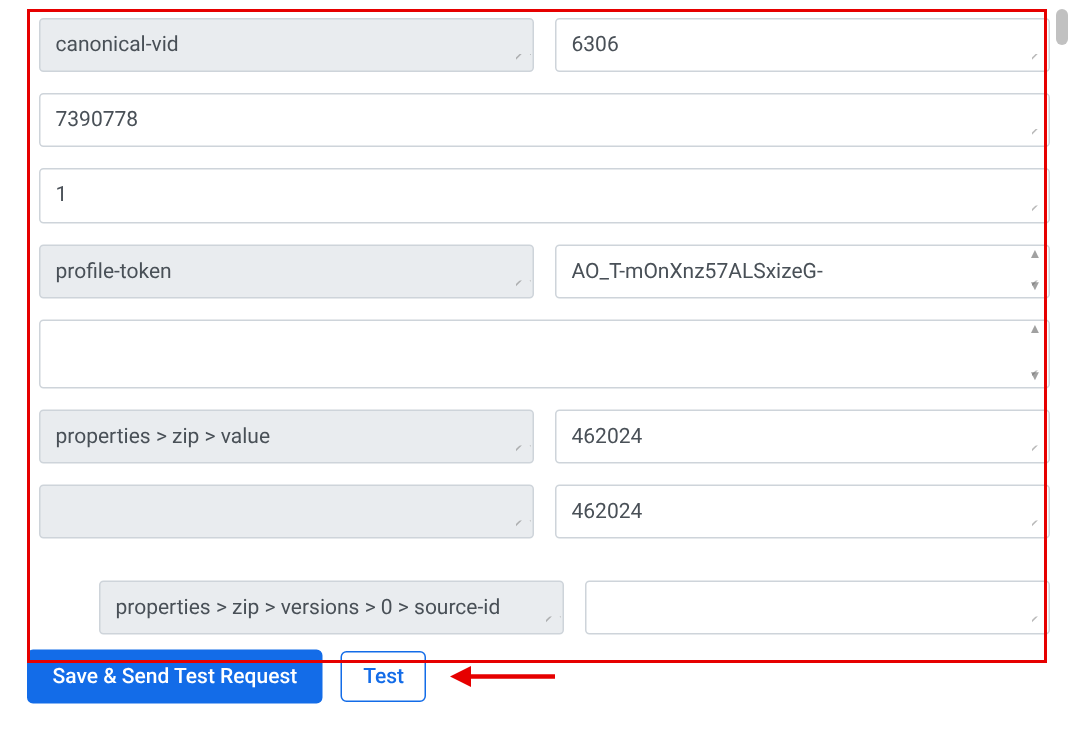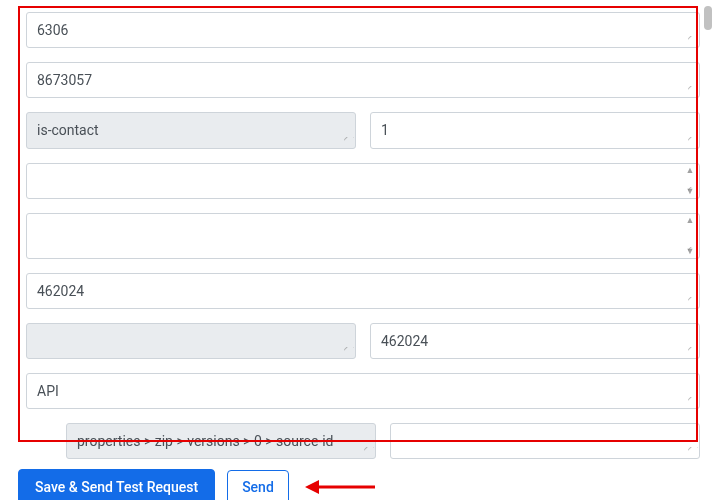--- a/index.html
+++ b/index.html
@@ -174,54 +174,61 @@
   <div class="highlight-box"></div>
 
   <div class="scroll-track">
     <div class="scroll-thumb"></div>
   </div>
 
   <div class="rows">
 
     <div class="row">
       <div class="cell">
+        <div class="field">
+          <span>canonical-vid</span>
+          <span class="resize-handle"></span>
+        </div>
+      </div>
+      <div class="cell">
         <div class="field valbox">
           <span>6306</span>
           <span class="resize-handle"></span>
         </div>
       </div>
     </div>
 
     <div class="row">
       <div class="cell">
         <div class="field valbox">
-          <span>8673057</span>
-          <span class="resize-handle"></span>
-        </div>
-      </div>
-    </div>
-
-    <div class="row">
-      <div class="cell">
-        <div class="field">
-          <span>is-contact</span>
-          <span class="resize-handle"></span>
-        </div>
-      </div>
+          <span>7390778</span>
+          <span class="resize-handle"></span>
+        </div>
+      </div>
+    </div>
+
+    <div class="row">
       <div class="cell">
         <div class="field valbox">
           <span>1</span>
           <span class="resize-handle"></span>
         </div>
       </div>
     </div>
 
     <div class="row">
       <div class="cell">
+        <div class="field">
+          <span>profile-token</span>
+          <span class="resize-handle"></span>
+        </div>
+      </div>
+      <div class="cell">
         <div class="field valbox textarea-look">
+          <span>AO_T-mOnXnz57ALSxizeG-</span>
           <div class="scroll-btns">
             <span class="tri">▲</span>
             <span class="tri">▼</span>
           </div>
           <span class="resize-handle"></span>
         </div>
       </div>
     </div>
 
     <div class="row">
@@ -231,20 +238,26 @@
             <span class="tri">▲</span>
             <span class="tri">▼</span>
           </div>
           <span class="resize-handle"></span>
         </div>
       </div>
     </div>
 
     <div class="row">
       <div class="cell">
+        <div class="field">
+          <span>properties &gt; zip &gt; value</span>
+          <span class="resize-handle"></span>
+        </div>
+      </div>
+      <div class="cell">
         <div class="field valbox">
           <span>462024</span>
           <span class="resize-handle"></span>
         </div>
       </div>
     </div>
 
     <div class="row">
       <div class="cell">
         <div class="field">
@@ -253,26 +266,20 @@
       </div>
       <div class="cell">
         <div class="field valbox">
           <span>462024</span>
           <span class="resize-handle"></span>
         </div>
       </div>
     </div>
 
     <div class="row">
-      <div class="cell">
-        <div class="field valbox">
-          <span>API</span>
-          <span class="resize-handle"></span>
-        </div>
-      </div>
     </div>
 
     <div class="row" style="margin-bottom:8px;padding-left:40px;">
       <div class="cell">
         <div class="field">
           <span>properties &gt; zip &gt; versions &gt; 0 &gt; source-id</span>
           <span class="resize-handle"></span>
         </div>
       </div>
       <div class="cell">
@@ -283,21 +290,21 @@
       </div>
     </div>
 
   </div>
 
   <div class="footer">
     <div class="btn btn-primary">
       <span>Save &amp; Send Test Request</span>
     </div>
     <div class="btn btn-outline">
-      <span>Send</span>
+      <span>Test</span>
     </div>
     <div class="arrow-annotation">
       <div class="arrow-head"></div>
       <div class="arrow-shaft"></div>
     </div>
   </div>
 
 </div>
 
 </body></html>

